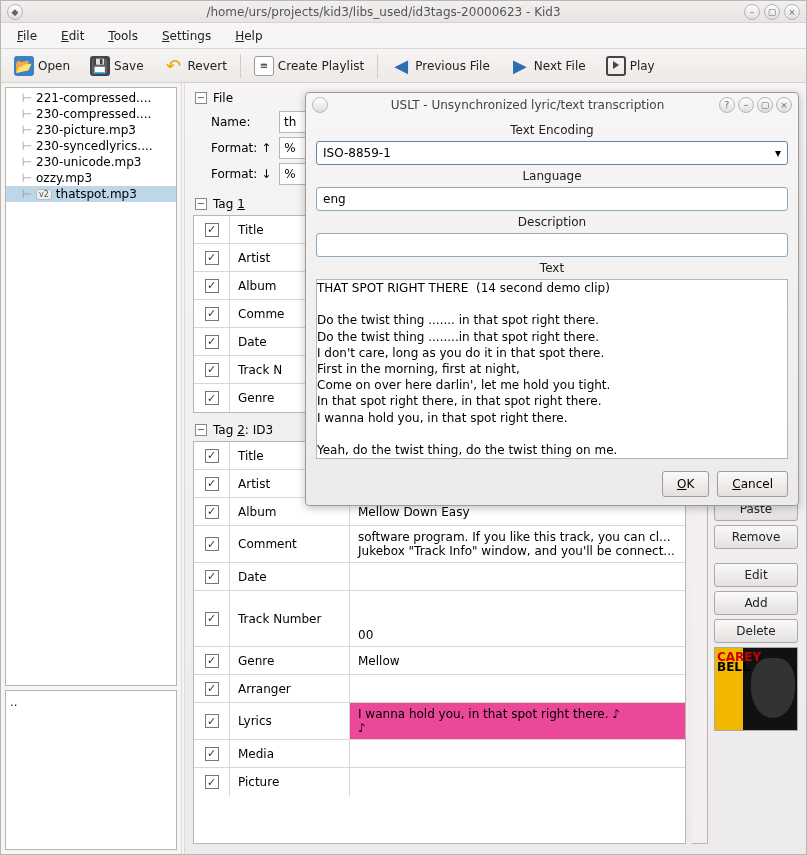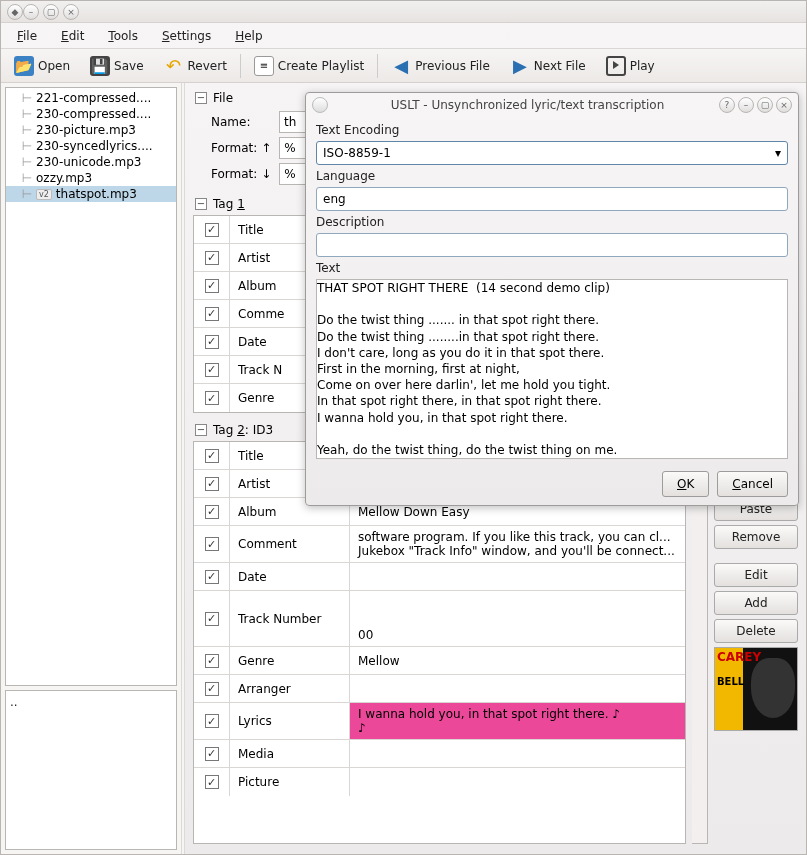--- a/index.html
+++ b/index.html
@@ -48,44 +48,45 @@
 .tg-cell-name { width:120px; padding:4px 8px; display:flex; align-items:center; border-right:1px solid #d9d6d4; }
 .tg-cell-val { flex:1; padding:4px 8px; display:flex; align-items:center; }
 .tg-row.selected .tg-cell-val { background:#ec4899; }
 .scroll-track { width:16px; border:1px solid #b8b5b3; background:#f2efee; border-left:none; }
 .tag-actions { width:84px; display:flex; flex-direction:column; gap:4px; }
 .abtn { height:24px; border:1px solid #aaa; border-radius:3px; background:linear-gradient(#fbfaf9,#e3e0de); display:flex; align-items:center; justify-content:center; padding:0 2px; font-size:12px; color:#222; white-space:nowrap; overflow:hidden; }
 .abtn u { text-decoration: underline; }
 .cover { width:84px; height:84px; border:1px solid #aaa; background:#111; position:relative; overflow:hidden; }
 .cover .cy { position:absolute; left:0; top:0; width:28px; height:100%; background:#f2b800; }
 .cover .ct1 { position:absolute; left:2px; top:2px; font-size:12px; font-weight:bold; color:#c00; }
-.cover .ct2 { position:absolute; left:2px; top:12px; font-size:10px; font-weight:bold; color:#000;margin-top:16px; }
+.cover .ct2 { position:absolute; left:2px; top:12px; font-size:12px; font-weight:bold; color:#000; }
 .cover .face { position:absolute; right:2px; top:10px; width:44px; height:60px; background:#333; border-radius:40% 40% 50% 50%; }
 
 .dialog { position:absolute; left:305px; top:92px; width:494px; background:linear-gradient(#f7f5f5,#eceaea); border:1px solid #9e9c9a; border-radius:4px; box-shadow:0 2px 8px rgba(0,0,0,.25); padding-bottom:8px; }
 .dialog .dlg-title { height:24px; display:flex; align-items:center; padding:0 6px; }
 .dialog .dlg-title .dlg-icon { width:16px; height:16px; border:1px solid #bbb; border-radius:50%; background:linear-gradient(#fff,#ddd); margin-right:8px; }
 .dialog .dlg-title .dlg-text { flex:1; text-align:center; color:#444; }
 .dialog .dlg-winbtns { display:flex; gap:3px; }
 .dlg-body { padding:6px 10px; display:flex; flex-direction:column; gap:4px; }
-.dlg-body label { color:#222; }
+.dlg-body label { color:#222;text-align:center; }
 .dlg-input { height:24px; border:1px solid #8fa8bd; border-radius:3px; background:#fff; padding:0 6px; display:flex; align-items:center; justify-content:space-between; }
 .dlg-input.sel { border:1px solid #5f86a8; }
 .dlg-text-area { border:1px solid #b8b5b3; background:#fff; height:180px; overflow:auto; font-size:12px; line-height:1.35; white-space:pre-wrap; }
 .dlg-buttons { display:flex; justify-content:flex-end; gap:8px; padding:6px 10px 0 10px; }
 .push-btn { height:26px; padding:0 14px; border:1px solid #9e9c9a; border-radius:3px; background:linear-gradient(#fbfaf9,#e3e0de); display:flex; align-items:center; }
 .push-btn u { text-decoration:underline; }
 </style>
 </head>
 <body>
 
 <div class="window">
 
   <div class="titlebar">
     <span class="winbtn">◆</span>
+    <span class="title-text">/home/urs/projects/kid3/libs_used/id3tags-20000623 - Kid3</span>
     <div class="winbtns">
       <span class="winbtn">–</span>
       <span class="winbtn">▢</span>
       <span class="winbtn">×</span>
     </div>
   </div>
 
   <div class="menubar">
     <span><u>F</u>ile</span>
     <span><u>E</u>dit</span>

